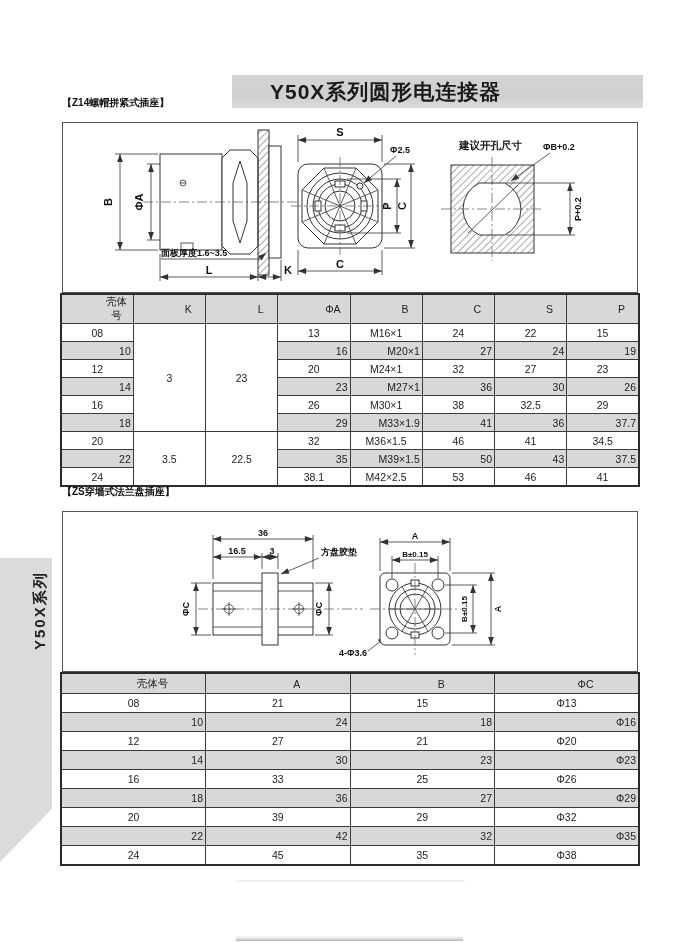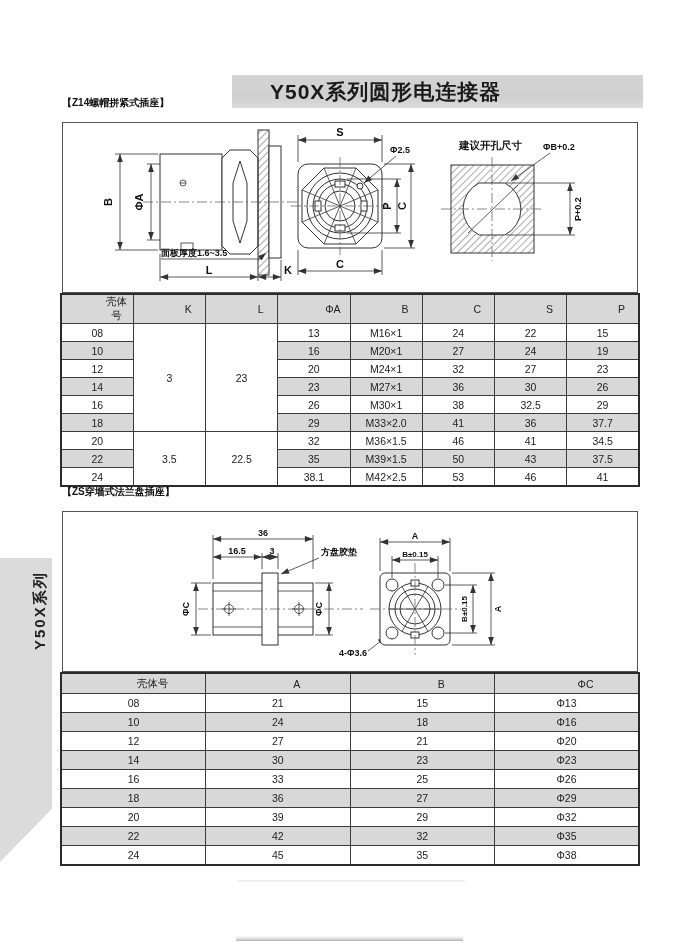--- a/index.html
+++ b/index.html
@@ -19,21 +19,21 @@
   .box2{top:511px;height:161px;}
   .draw-box svg{display:block;}
 
   table{position:absolute;left:60px;width:580px;border-collapse:collapse;table-layout:fixed;
         font-size:10.5px;color:#222;border:2px solid #2b2b2b;}
   .t1{top:293px;} .t2{top:672px;}
   th,td{border:1px solid #3a3a3a;text-align:center;vertical-align:middle;padding:0 2px;
         font-weight:normal;background:#fff;}
   thead th{background:var(--header-bg,#d8d8d8);height:19px;padding-left:40px;}
   .t1 td{height:17px;} .t2 td{height:18px;}
-  tr.alt td{background:var(--row-alt-bg,#d8d8d8);}
+  tr.alt td{background:var(--row-alt-bg,#d8d8d8);text-align:right;}
   td.merged{background:#fff !important;}
 
   .side-tab{position:absolute;left:0;top:558px;width:52px;height:304px;
     background:var(--tab-bg,#dbdbdb);
     clip-path:polygon(0 0,100% 0,100% 82.5%,0 100%);}
   .side-tab-text{position:absolute;left:31px;top:92px;transform:rotate(-90deg);
     transform-origin:0 0;white-space:nowrap;font-size:15px;font-weight:bold;
     letter-spacing:2px;color:#222;}
 
   .footer-strip-light{position:absolute;left:237px;top:880px;width:228px;height:2px;background:#efefef;}
@@ -223,21 +223,21 @@
           <td>16</td>
           <td>26</td>
           <td>M30×1</td>
           <td>38</td>
           <td>32.5</td>
           <td>29</td>
         </tr>
         <tr class="alt">
           <td>18</td>
           <td>29</td>
-          <td>M33×2.0</td>
+          <td>M33×1.9</td>
           <td>41</td>
           <td>36</td>
           <td>37.7</td>
         </tr>
         <tr>
           <td>20</td>
           <td class="merged" rowspan="3">3.5</td>
           <td class="merged" rowspan="3">22.5</td>
           <td>32</td>
           <td>M36×1.5</td>

